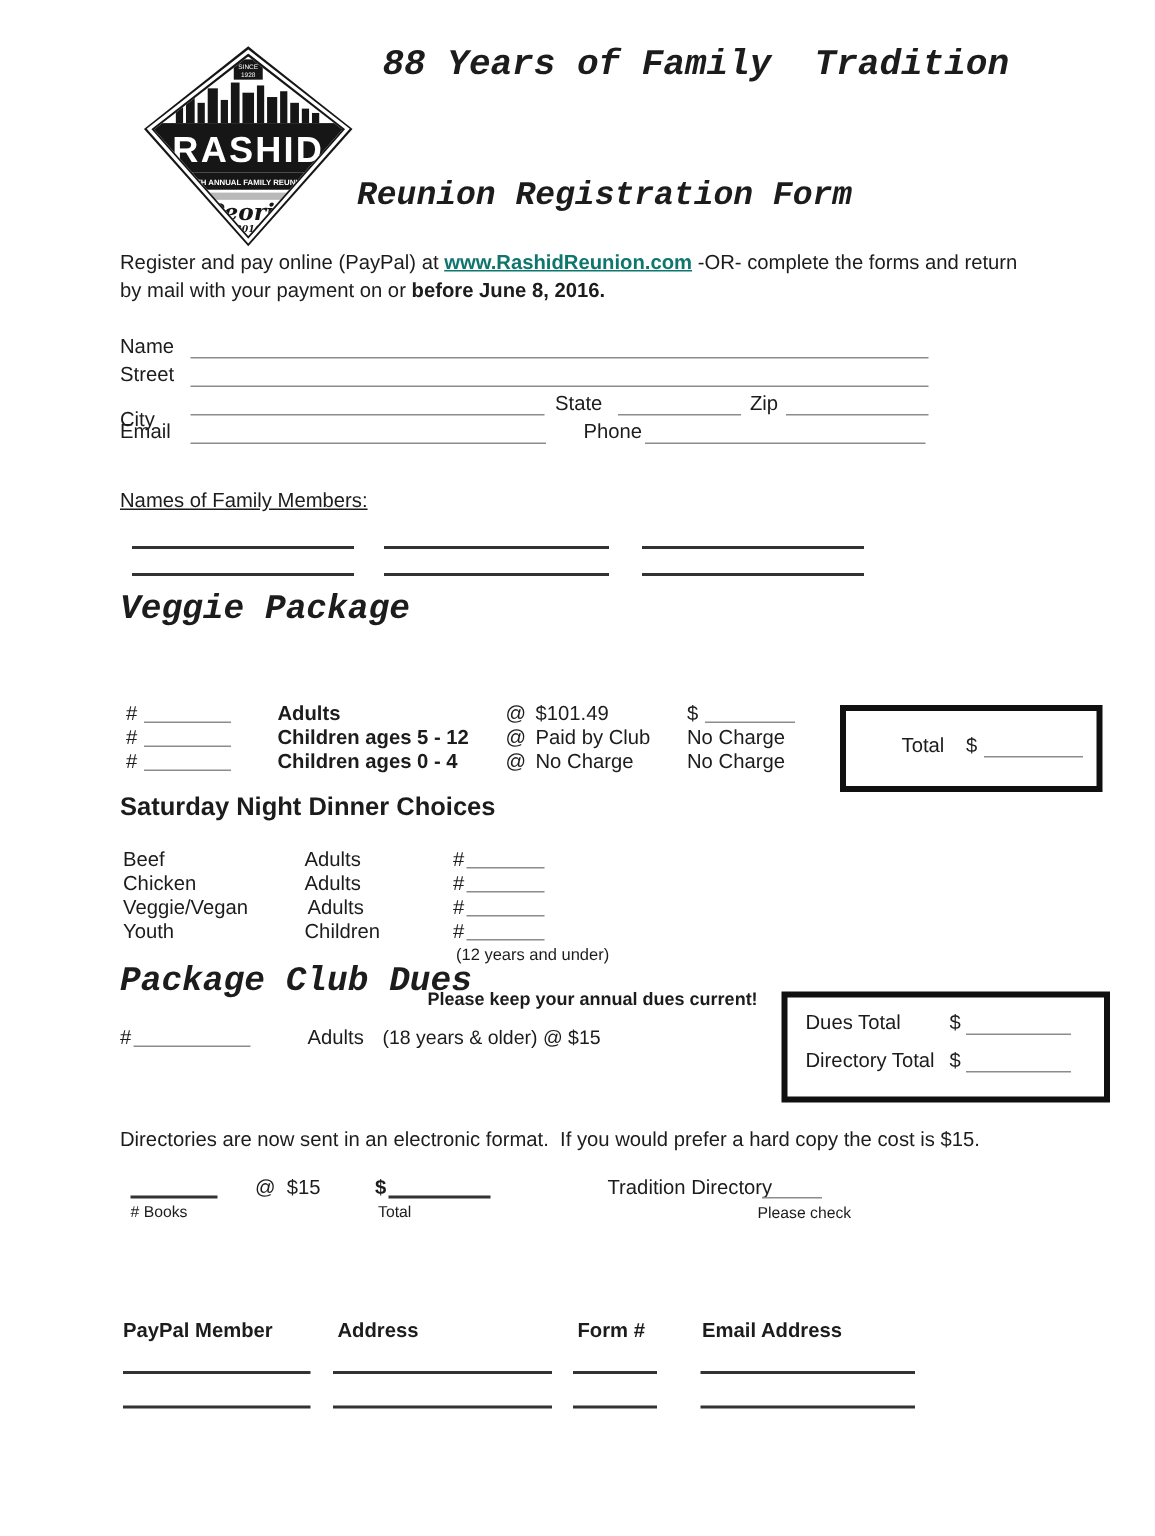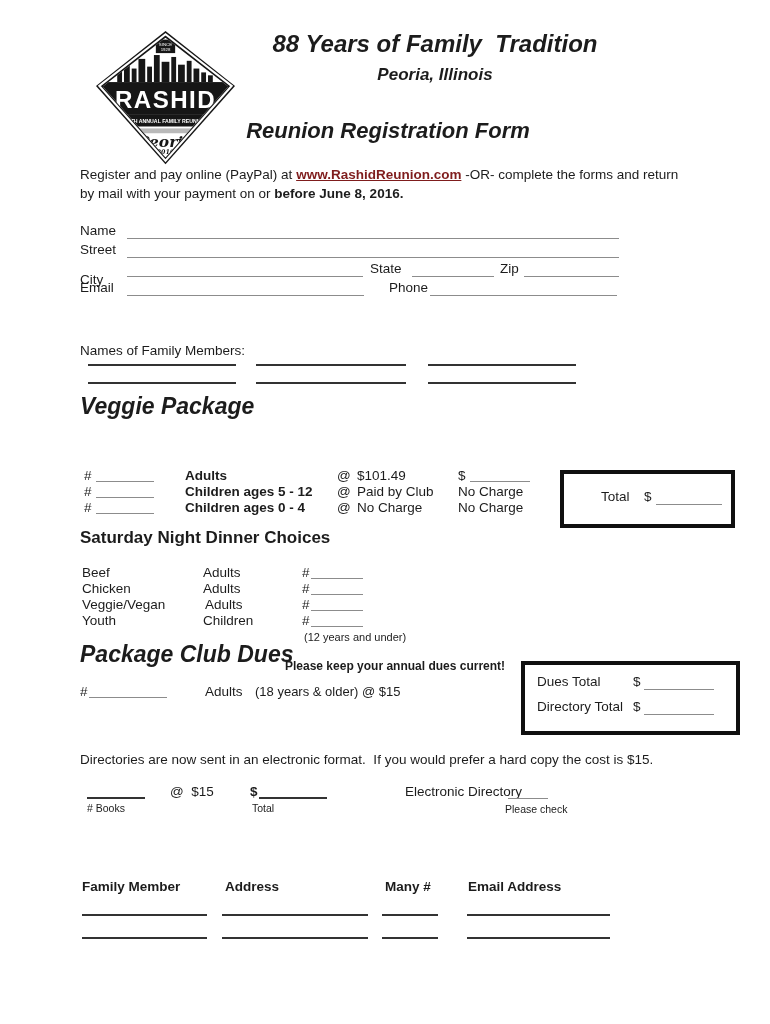--- a/index.html
+++ b/index.html
@@ -3,29 +3,29 @@
 <meta charset="utf-8">
 <style>
   html,body{margin:0;padding:0;}
   body{width:770px;height:1024px;background:#ffffff;font-family:"Liberation Sans",sans-serif;color:#1c1c1c;}
   .page{position:relative;width:770px;height:1024px;overflow:hidden;background:#fff;}
   .t{position:absolute;white-space:pre;font-size:13.5px;line-height:16px;}
   .p{position:absolute;white-space:pre-wrap;font-size:13.5px;line-height:19px;}
   .b{font-weight:700;}
   .small{font-size:10.5px;}
   .note{font-size:11px;}
-  .it-serif{font-family:Liberation Sans, sans-serif;font-style:italic;font-weight:700;white-space:pre;}
+  .it-serif{font-family:Liberation Mono, monospace;font-style:italic;font-weight:700;white-space:pre;}
   .h-main{font-size:24px;}
   .h-sec{font-size:22px;}
   .h-sans{font-size:17px;font-weight:700;}
   .center{text-align:center;}
   .line{position:absolute;border-top:1px solid #8c8c8c;height:0;}
   .line2{position:absolute;border-top:2px solid #333;height:0;}
   .box{position:absolute;border:4px solid #101010;background:#fff;}
-  a.link{color:#7f1d1d;font-weight:700;text-decoration:underline;text-align:center;}
+  a.link{color:#0f766e;font-weight:700;text-decoration:underline;text-align:center;}
   .logo-wrap{position:absolute;left:88px;top:28px;width:155px;height:140px;}
 </style>
 </head>
 <body>
 
 <div class="page">
 
   <div class="logo-wrap">
     <svg width="155" height="140" viewBox="0 0 160 145">
       <defs>
@@ -60,21 +60,20 @@
         <text x="80" y="98.5" font-size="5.4" font-weight="bold" fill="#fff" text-anchor="middle" font-family="Liberation Sans,sans-serif">88TH ANNUAL FAMILY REUNION</text>
         <rect x="0" y="104" width="160" height="5" fill="#161616" opacity="0.3"></rect>
         <text x="80" y="123" font-size="16" font-style="italic" font-weight="bold" fill="#161616" text-anchor="middle" font-family="DejaVu Serif,serif">Peoria</text>
         <text x="80" y="131" font-size="6.5" font-style="italic" font-weight="bold" fill="#161616" text-anchor="middle" font-family="DejaVu Serif,serif">2016</text>
       </g>
       <polygon points="80,6.5 148.5,60 80,137.5 11.5,60" fill="none" stroke="#ffffff" stroke-width="2.2"></polygon>
     </svg>
   </div>
 
   <div class="t it-serif h-main center" style="left:255px;top:36px;width:360px;">88 Years of Family  Tradition</div>
-  <div class="t it-serif center" style="left:255px;top:67px;width:360px;font-size:17px;">Peoria, Illinois</div>
   <div class="t it-serif h-sec center" style="left:238px;top:123px;width:300px;">Reunion Registration Form</div>
 
   <p class="p" style="left:80px;top:165px;width:608px;margin:0;"><span>Register and pay online (PayPal) at </span><a class="link" href="#">www.RashidReunion.com</a><span> -OR- complete the forms and return by mail with your payment on or </span><b>before June 8, 2016.</b></p>
 
   <span class="t" style="left:80px;top:223px;">Name</span>
   <span class="line" style="left:127px;top:238px;width:492px;"></span>
 
   <span class="t" style="left:80px;top:242px;">Street</span>
   <span class="line" style="left:127px;top:257px;width:492px;"></span>
 
@@ -83,21 +82,21 @@
   <span class="t" style="left:370px;top:261px;">State</span>
   <span class="line" style="left:412px;top:276px;width:82px;"></span>
   <span class="t" style="left:500px;top:261px;">Zip</span>
   <span class="line" style="left:524px;top:276px;width:95px;"></span>
 
   <span class="t" style="left:80px;top:280px;">Email</span>
   <span class="line" style="left:127px;top:295px;width:237px;"></span>
   <span class="t" style="left:389px;top:280px;">Phone</span>
   <span class="line" style="left:430px;top:295px;width:187px;"></span>
 
-  <span class="t" style="left:80px;top:343px;">Names of Family Members:</span>
+  <span class="t" style="left:80px;top:326px;text-decoration:underline;">Names of Family Members:</span>
   <span class="line2" style="left:88px;top:364px;width:148px;"></span>
   <span class="line2" style="left:256px;top:364px;width:150px;"></span>
   <span class="line2" style="left:428px;top:364px;width:148px;"></span>
   <span class="line2" style="left:88px;top:382px;width:148px;"></span>
   <span class="line2" style="left:256px;top:382px;width:150px;"></span>
   <span class="line2" style="left:428px;top:382px;width:148px;"></span>
 
   <div class="t it-serif" style="left:80px;top:398px;font-size:23px;">Veggie Package</div>
 
   <span class="t" style="left:84px;top:468px;">#</span>
@@ -169,28 +168,28 @@
   </div>
 
   <div class="t" style="left:80px;top:752px;">Directories are now sent in an electronic format.  If you would prefer a hard copy the cost is $15.</div>
 
   <span class="line2" style="left:87px;top:797px;width:58px;"></span>
   <span class="t small" style="left:87px;top:800px;"># Books</span>
   <span class="t" style="left:170px;top:784px;">@  $15</span>
   <span class="t b" style="left:250px;top:784px;">$</span>
   <span class="line2" style="left:259px;top:797px;width:68px;"></span>
   <span class="t small" style="left:252px;top:800px;">Total</span>
-  <span class="t" style="left:405px;top:784px;">Electronic Directory</span>
+  <span class="t" style="left:405px;top:784px;">Tradition Directory</span>
   <span class="line" style="left:508px;top:798px;width:40px;"></span>
   <span class="t small" style="left:505px;top:801px;">Please check</span>
 
 
-  <span class="t b" style="left:82px;top:879px;">Family Member</span>
+  <span class="t b" style="left:82px;top:879px;">PayPal Member</span>
   <span class="t b" style="left:225px;top:879px;">Address</span>
-  <span class="t b" style="left:385px;top:879px;">Many #</span>
+  <span class="t b" style="left:385px;top:879px;">Form #</span>
   <span class="t b" style="left:468px;top:879px;">Email Address</span>
 
   <span class="line2" style="left:82px;top:914px;width:125px;"></span>
   <span class="line2" style="left:222px;top:914px;width:146px;"></span>
   <span class="line2" style="left:382px;top:914px;width:56px;"></span>
   <span class="line2" style="left:467px;top:914px;width:143px;"></span>
 
   <span class="line2" style="left:82px;top:937px;width:125px;"></span>
   <span class="line2" style="left:222px;top:937px;width:146px;"></span>
   <span class="line2" style="left:382px;top:937px;width:56px;"></span>

